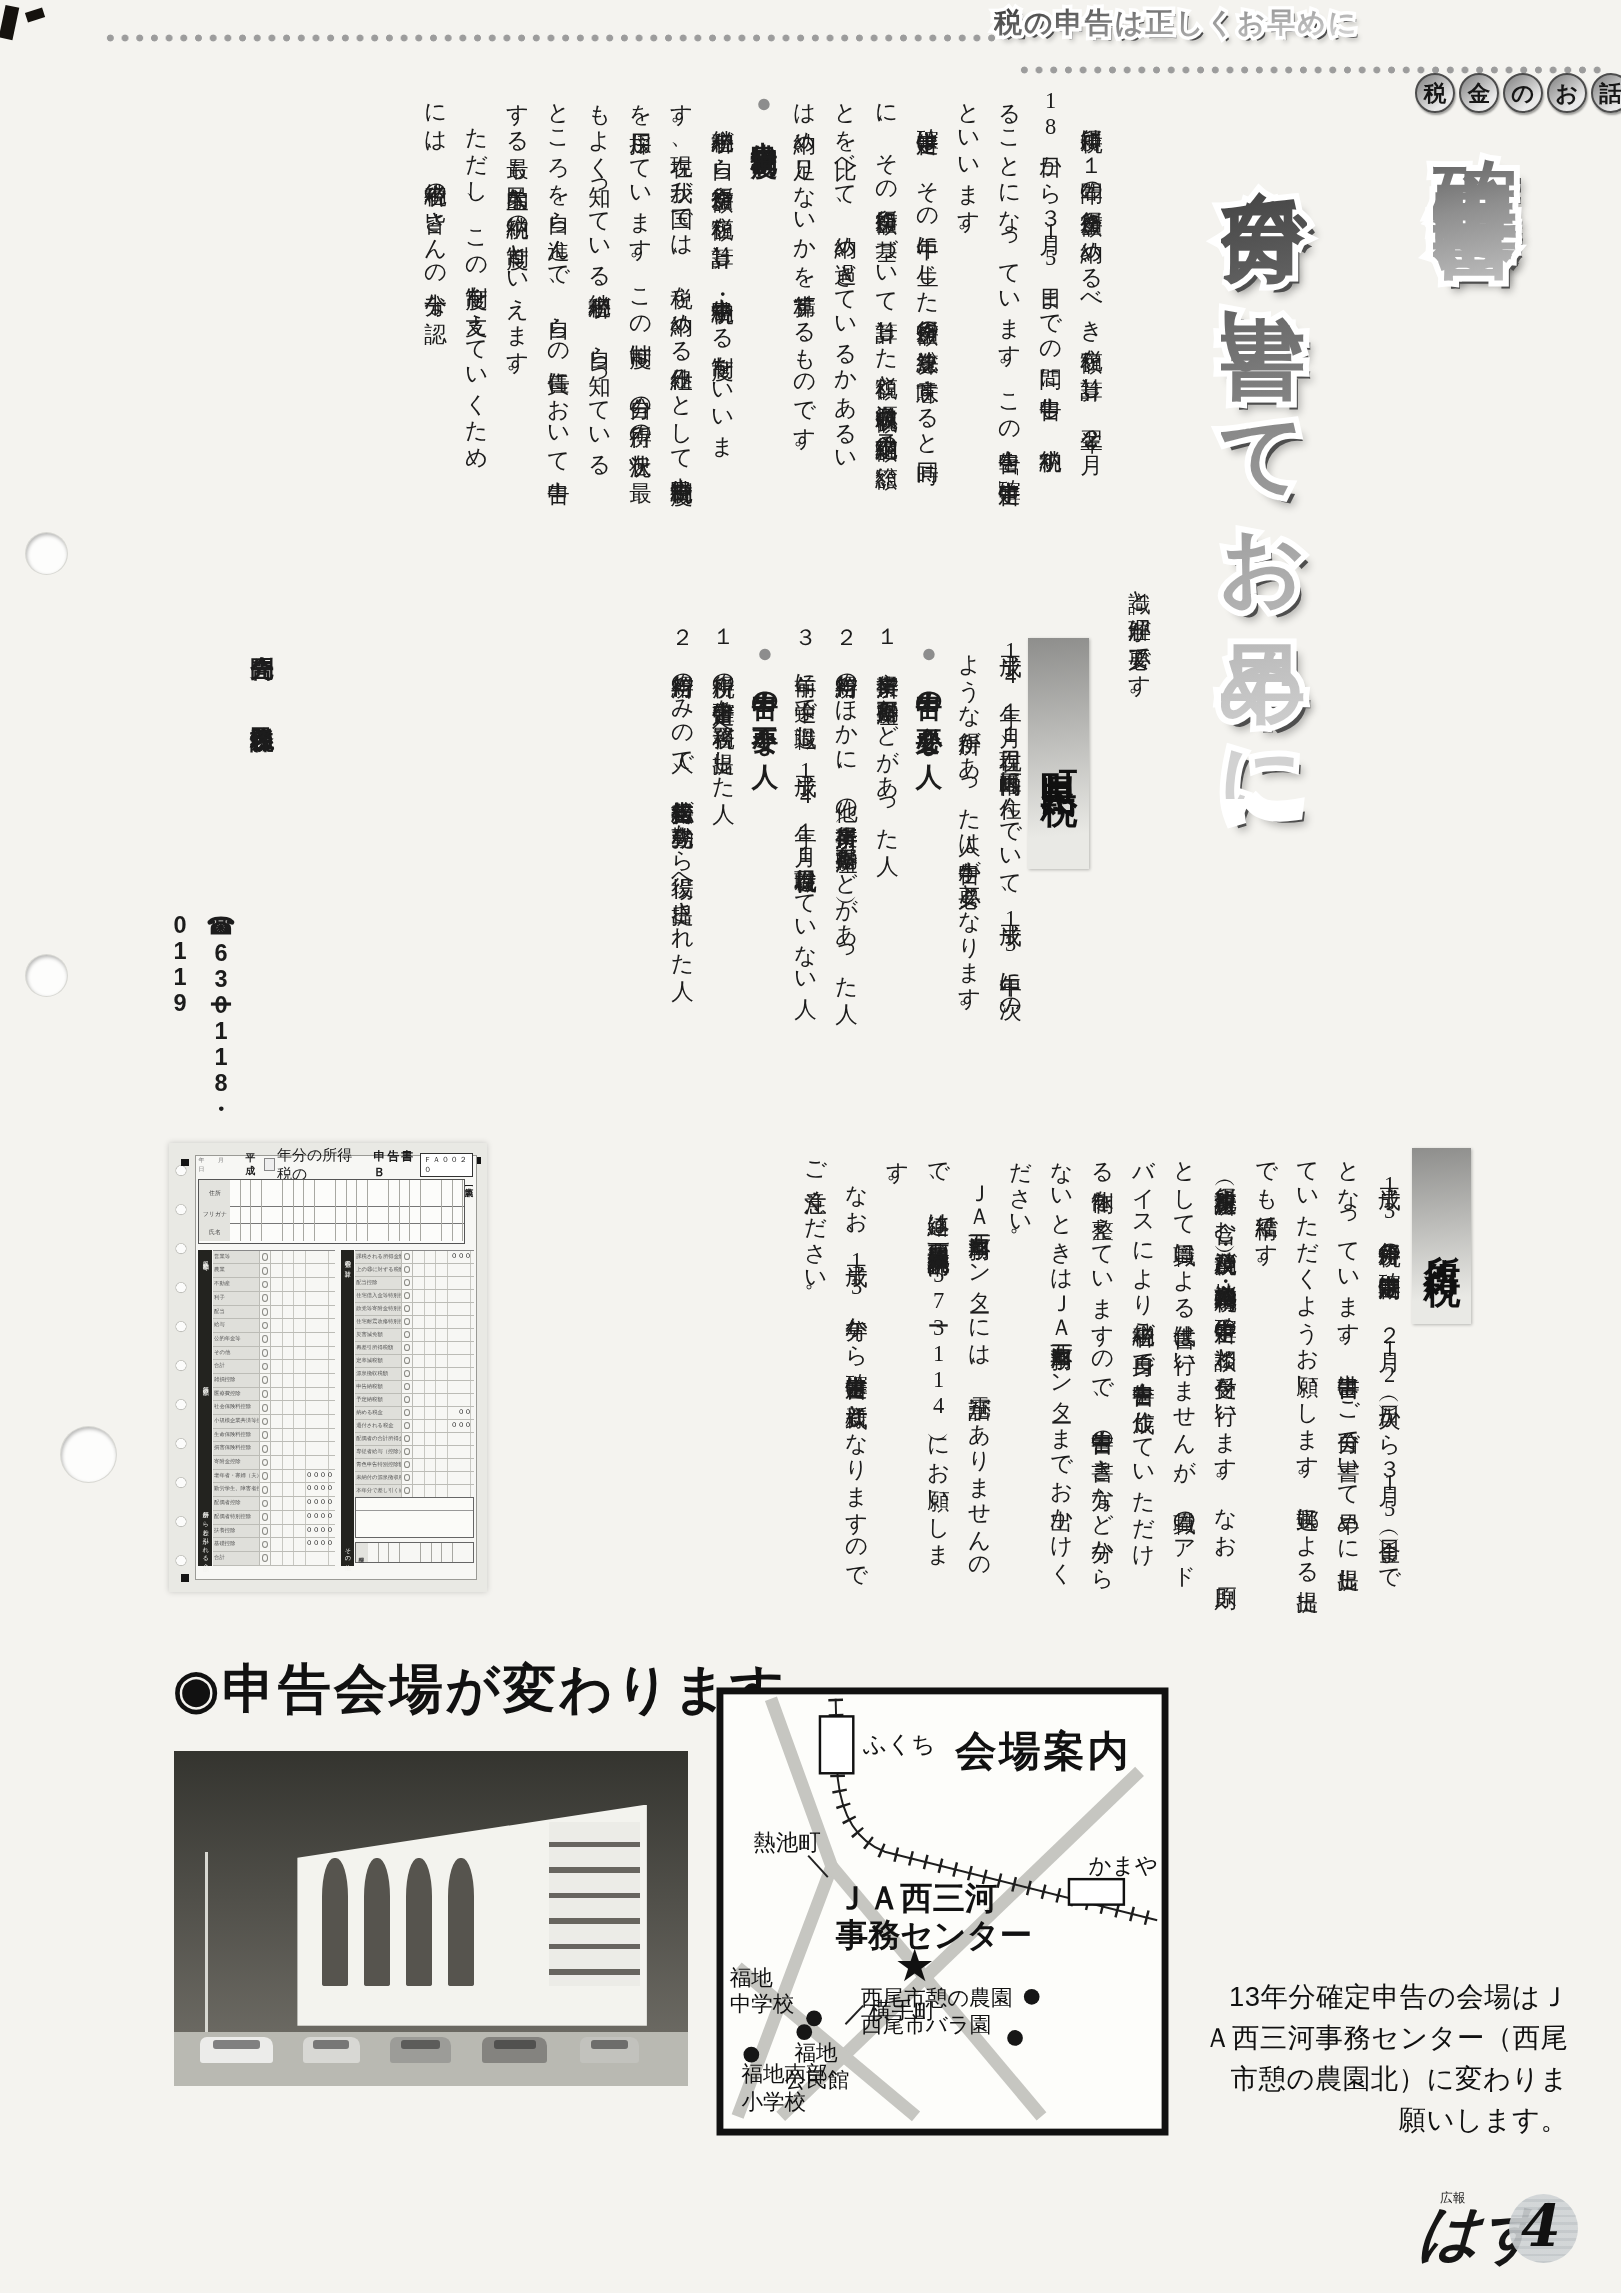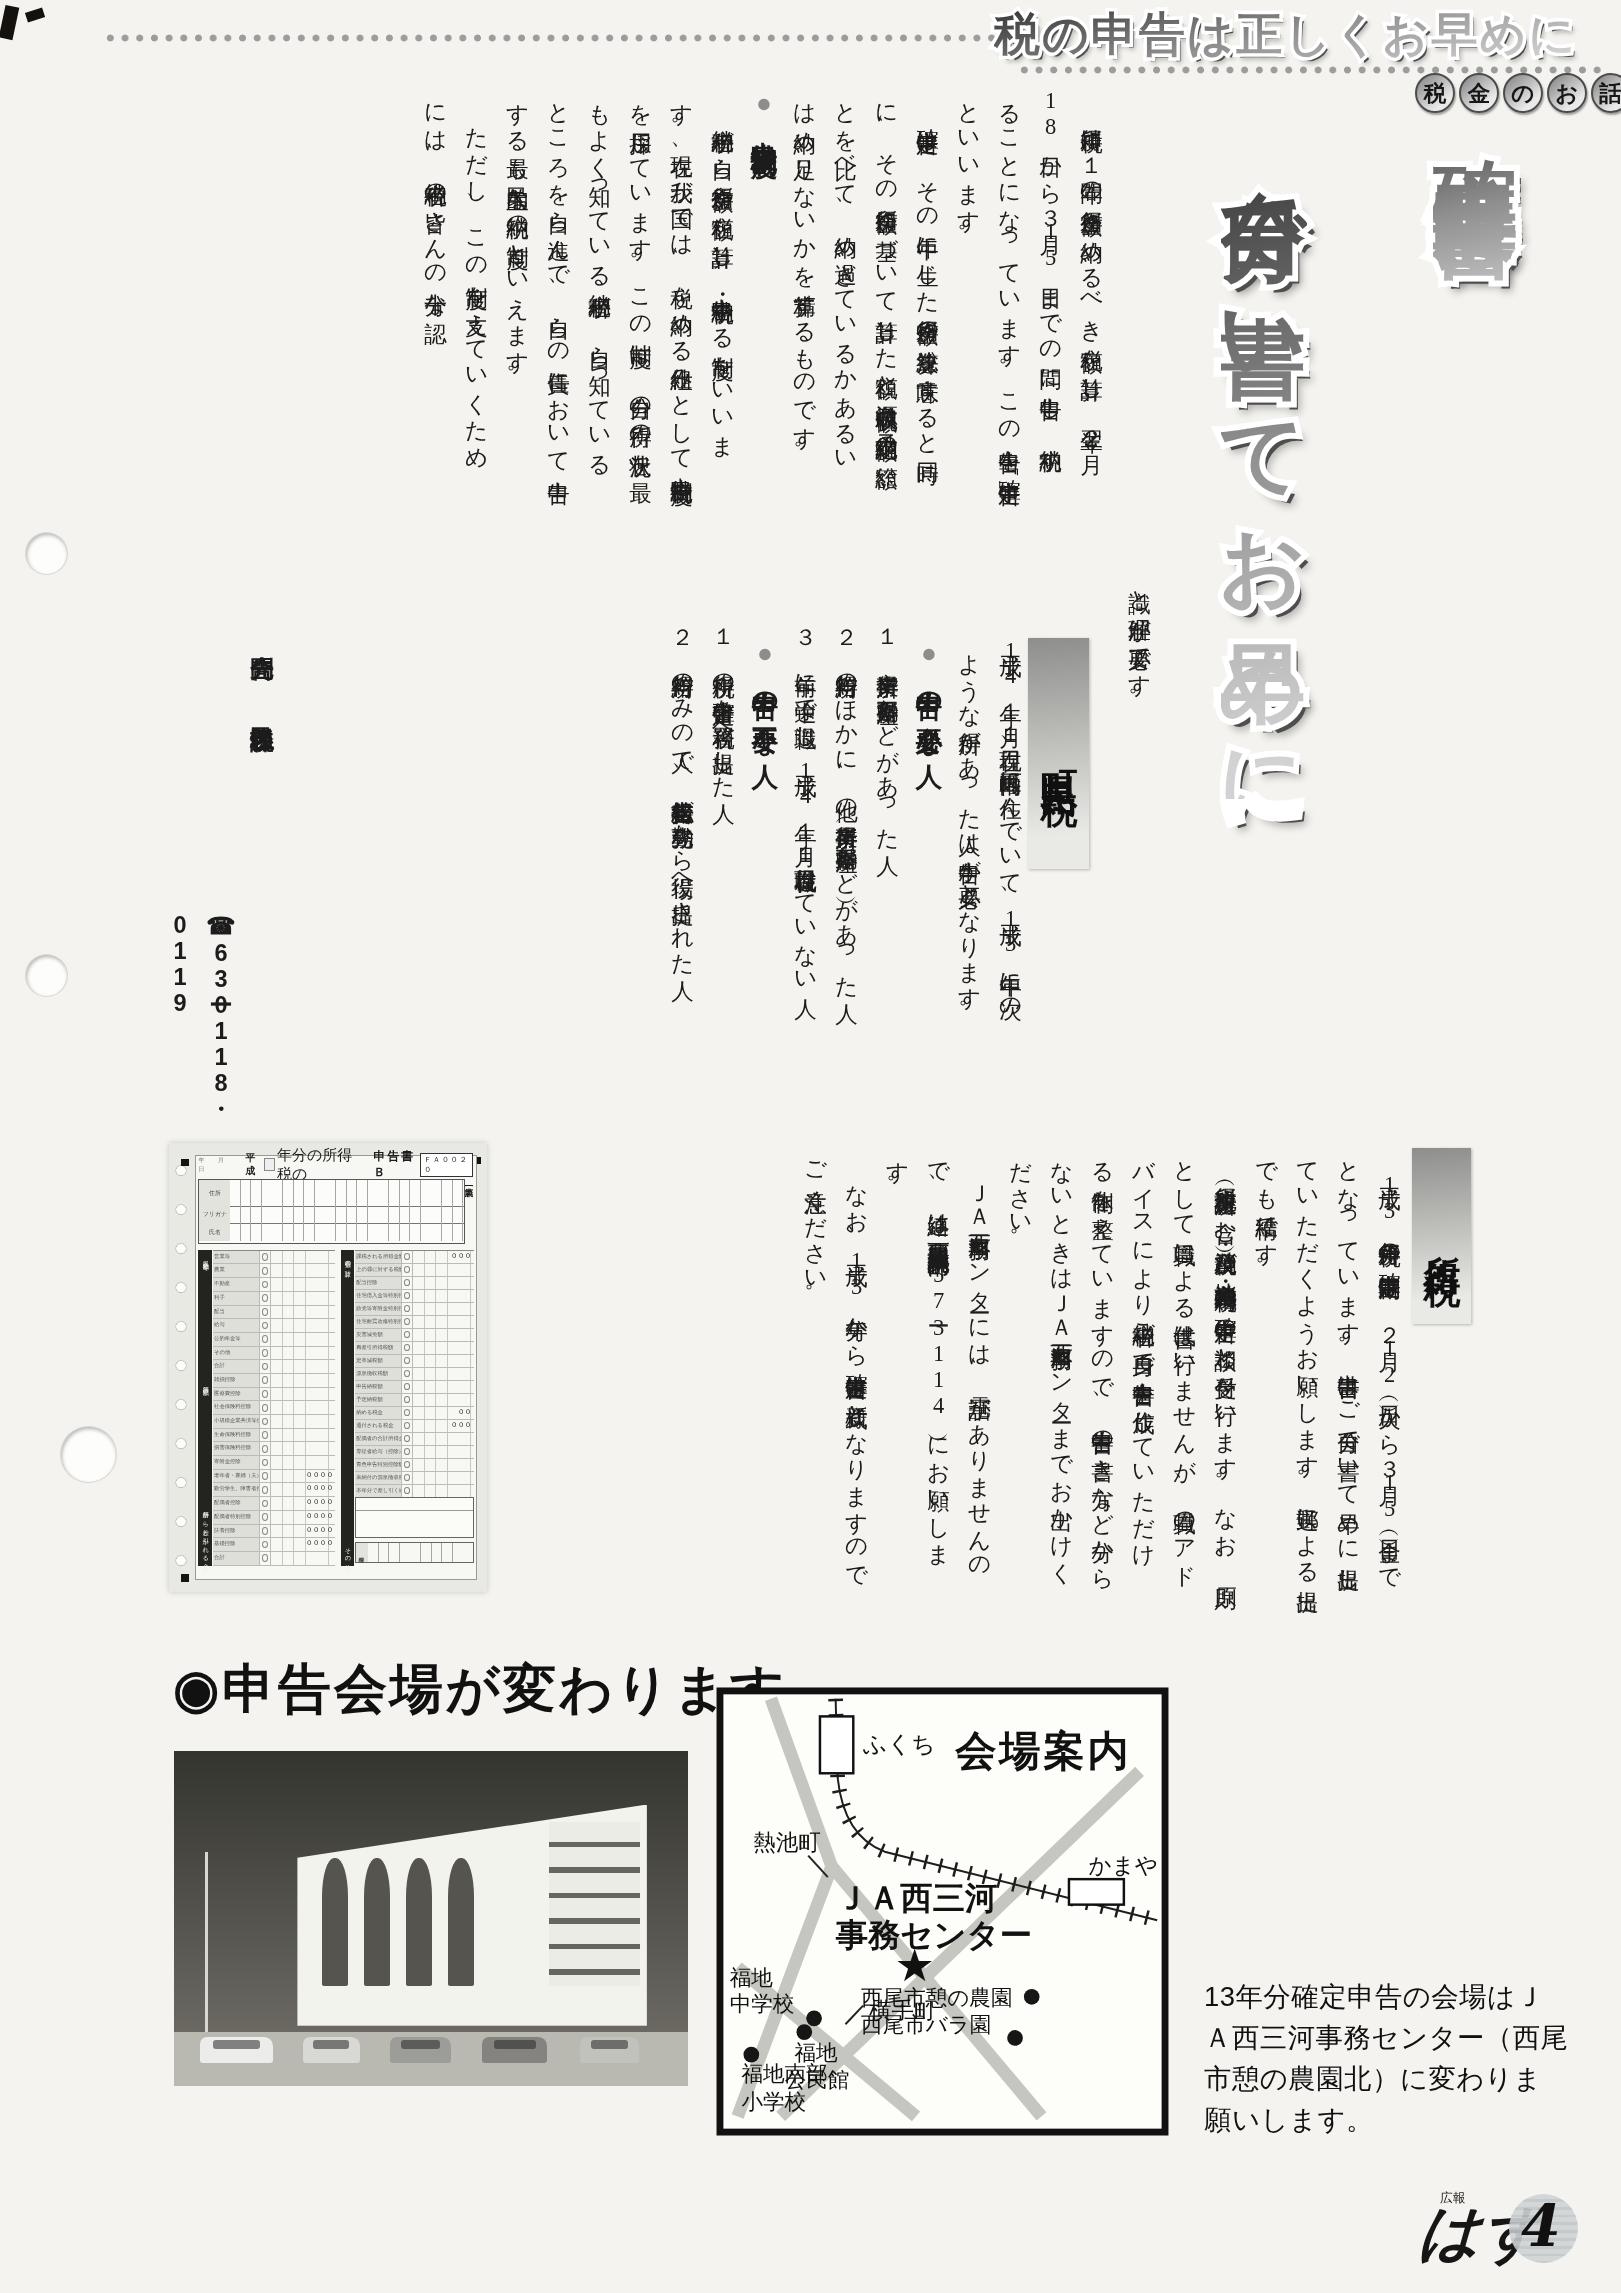--- a/index.html
+++ b/index.html
@@ -23,21 +23,21 @@
 
   
   .poptitle{position:absolute;}
   .poptitle .layer{position:absolute;left:0;top:0;white-space:nowrap;
       font-family:"Liberation Sans","DejaVu Sans",sans-serif;font-weight:700;}
   .lay-outline{color:#fff;-webkit-text-stroke:11.8px #ffffff;
       text-shadow:6.9px 7.8px 0 #4e4e4e, 8.8px 10.8px 8.8px rgba(0,0,0,.30), 0 0 2px #555;}
   .lay-fill{background:linear-gradient(168deg,#3a3a3a 5%,#8f8f8f 48%,#d2d2d2 92%);
       -webkit-background-clip:text;background-clip:text;-webkit-text-fill-color:transparent;color:#777;}
   .bigcol{writing-mode:vertical-rl;text-orientation:upright;font-size:86px;line-height:1;letter-spacing:8.8px;}
-  .slogan .layer{font-size:46px;letter-spacing:2px;}
+  .slogan .layer{font-size:28px;letter-spacing:2px;}
   .slogan .lay-outline{-webkit-text-stroke:6.9px #fff;text-shadow:3.9px 3.9px 0 #4e4e4e,4.9px 5.9px 4.9px rgba(0,0,0,.3);}
 
   
   .badge{position:absolute;display:flex;gap:3.9px;}
   .badge span{width:36px;height:36px;border-radius:50%;border:2px solid #4c4c4c;
       background:linear-gradient(140deg,#7f7f7f,#eaeaea 75%);color:#161616;
       font-family:"Liberation Sans",sans-serif;font-weight:700;font-size:22.5px;
       display:flex;align-items:center;justify-content:center;box-shadow:1px 2px 2px rgba(0,0,0,.35);}
 
   
@@ -102,21 +102,21 @@
       clip-path:polygon(0 24%,100% 0,100% 100%,0 100%);box-shadow:-3.9px 3.9px 7.8px rgba(0,0,0,.3);}
   .arch{position:absolute;top:24%;width:7.5%;height:58%;background:#56544e;border-radius:46% 46% 2.9px 2.9px/30% 30% 2px 2px;}
   .bldg-right{position:absolute;right:2%;top:8%;width:26%;height:74%;background:#ececе7;background-color:#ececE7;
       background-image:repeating-linear-gradient(180deg,rgba(0,0,0,0) 0 19.6px,#67655f 19.6px 25.5px);}
   .ground{position:absolute;left:0;bottom:0;width:100%;height:16%;background:#b9b9b2;}
   .car{position:absolute;bottom:7%;height:25.5px;border-radius:6.9px 8.8px 2.9px 2.9px;}
   .car::after{content:"";position:absolute;left:18%;right:18%;top:2.9px;height:8.8px;background:rgba(40,40,40,.55);border-radius:2.9px;}
   .pole{position:absolute;width:2.9px;background:#d8d8d2;}
 
   .caption{position:absolute;left:1204px;top:1976px;font-family:"Liberation Sans",sans-serif;
-      font-size:27.4px;line-height:41px;color:#101010;letter-spacing:0.5px;}
+      font-size:27.4px;line-height:41px;color:#101010;letter-spacing:0.5px;text-align:right;}
   .caption div{white-space:nowrap;}
 
   .footer-logo{position:absolute;left:1419px;top:2178px;width:196px;height:93px;}
   .fl-small{position:absolute;left:21px;top:11.8px;font-size:12.7px;font-family:"Liberation Sans",sans-serif;color:#222;}
   .fl-main{position:absolute;left:0px;top:13.7px;font-family:"DejaVu Serif",serif;font-weight:700;
       font-style:italic;font-size:61px;color:#161616;transform:skewX(-4deg);}
   .fl-circle{position:absolute;left:90px;top:15.7px;width:69px;height:69px;border-radius:50%;
       background:repeating-linear-gradient(180deg,#cfd3d5 0 4.9px,#c0c5c8 4.9px 7.8px);opacity:.9;}
   .fl-page{position:absolute;left:102px;top:13.7px;font-family:"DejaVu Serif",serif;font-style:italic;
       font-weight:700;font-size:57px;color:#111;}

